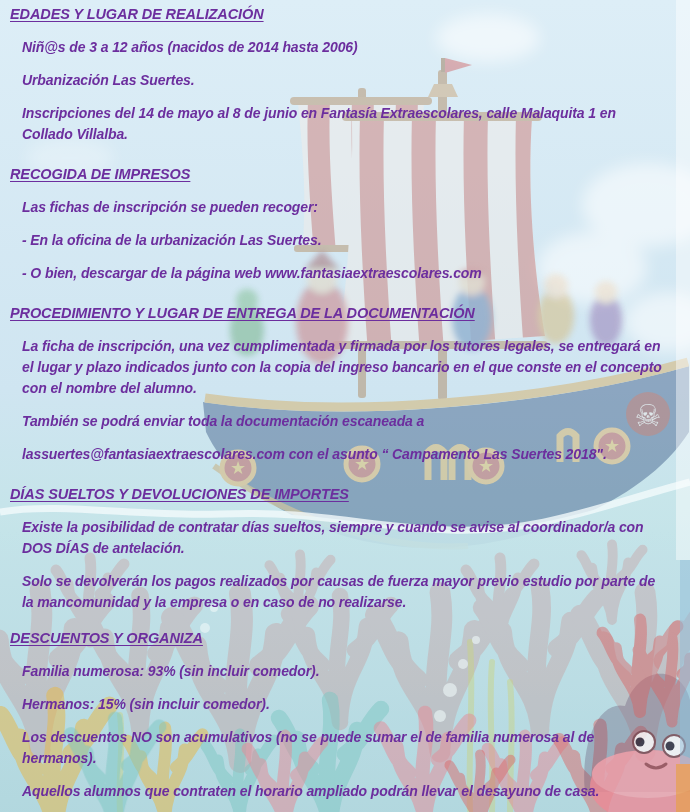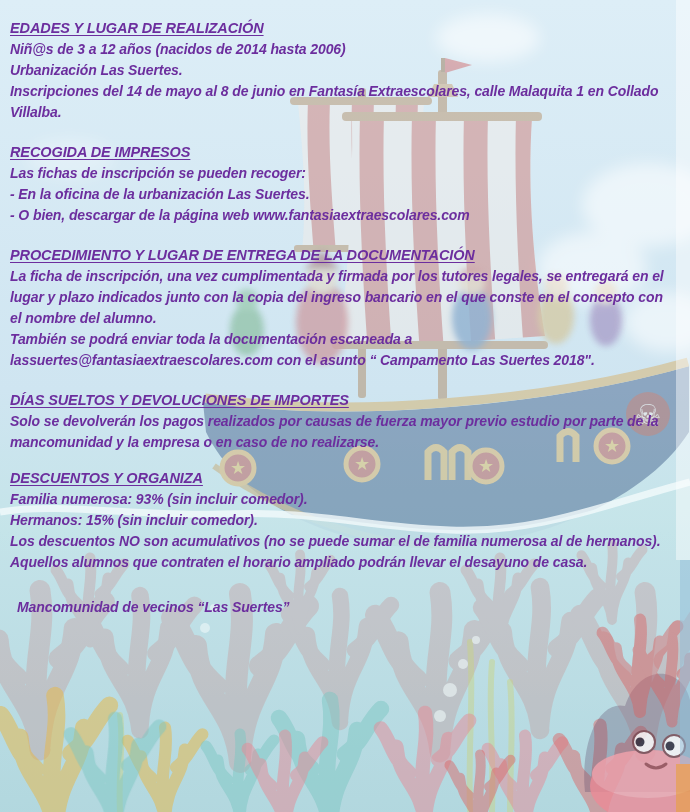--- a/index.html
+++ b/index.html
@@ -4,33 +4,33 @@
 <style>
   html,body{margin:0;padding:0;background:#ffffff;}
   .page{
     position:relative;width:690px;height:812px;overflow:hidden;
     font-family:"Liberation Sans",sans-serif;
     background:linear-gradient(180deg,#ddeef7 0%,#cfe5f1 48%,#c6e4ea 62%,#b6d9e1 100%);
   }
   .bg{position:absolute;left:0;top:0;width:690px;height:812px;display:block;}
   .content{
     position:absolute;left:0;top:0;width:690px;height:812px;
-    padding:18px 14px 0 10px;box-sizing:border-box;
+    padding:4px 14px 0 10px;box-sizing:border-box;
     color:#6c2e9e;font-weight:bold;font-style:italic;
     font-size:14px;line-height:21px;letter-spacing:-0.1px;
   }
   .section{margin:0 0 19px 0;}
   .section.gap-sm{margin-bottom:8px;}
   .section.gap-md{margin-bottom:15px;}
   .section.gap-lg{margin-bottom:24px;}
   .section h2{
     margin:0;font-size:14.5px;line-height:21px;font-weight:bold;font-style:italic;
     text-decoration:underline;text-underline-offset:2px;
   }
-  .section p{margin:0;}
+  .section p{margin:12px;}
   .indent{padding-left:7px;}
 </style>
 </head>
 <body>
 
 <div class="page">
 
   <svg class="bg" viewBox="0 0 690 812" aria-hidden="true">
     <defs>
       <linearGradient id="sea" x1="0" y1="0" x2="0" y2="1">
@@ -242,20 +242,21 @@
 
     <div class="section">
       <h2>PROCEDIMIENTO Y LUGAR DE ENTREGA DE LA DOCUMENTACIÓN</h2>
       <p>La ficha de inscripción, una vez cumplimentada y firmada por los tutores legales, se entregará en el lugar y plazo indicados junto con la copia del ingreso bancario en el que conste en el concepto con el nombre del alumno.</p>
       <p>También se podrá enviar toda la documentación escaneada a</p>
       <p>lassuertes@fantasiaextraescolares.com con el asunto “ Campamento Las Suertes 2018".</p>
     </div>
 
     <div class="section gap-md">
       <h2>DÍAS SUELTOS Y DEVOLUCIONES DE IMPORTES</h2>
+      <p>Existe la posibilidad de contratar días sueltos, siempre y cuando se avise al coordinador/a con DOS DÍAS de antelación.</p>
       <p>Solo se devolverán los pagos realizados por causas de fuerza mayor previo estudio por parte de la mancomunidad y la empresa o en caso de no realizarse.</p>
     </div>
 
     <div class="section gap-lg">
       <h2>DESCUENTOS Y ORGANIZA</h2>
       <p>Familia numerosa: 93% (sin incluir comedor).</p>
       <p>Hermanos: 15% (sin incluir comedor).</p>
       <p>Los descuentos NO son acumulativos (no se puede sumar el de familia numerosa al de hermanos).</p>
       <p>Aquellos alumnos que contraten el horario ampliado podrán llevar el desayuno de casa.</p>
     </div>

